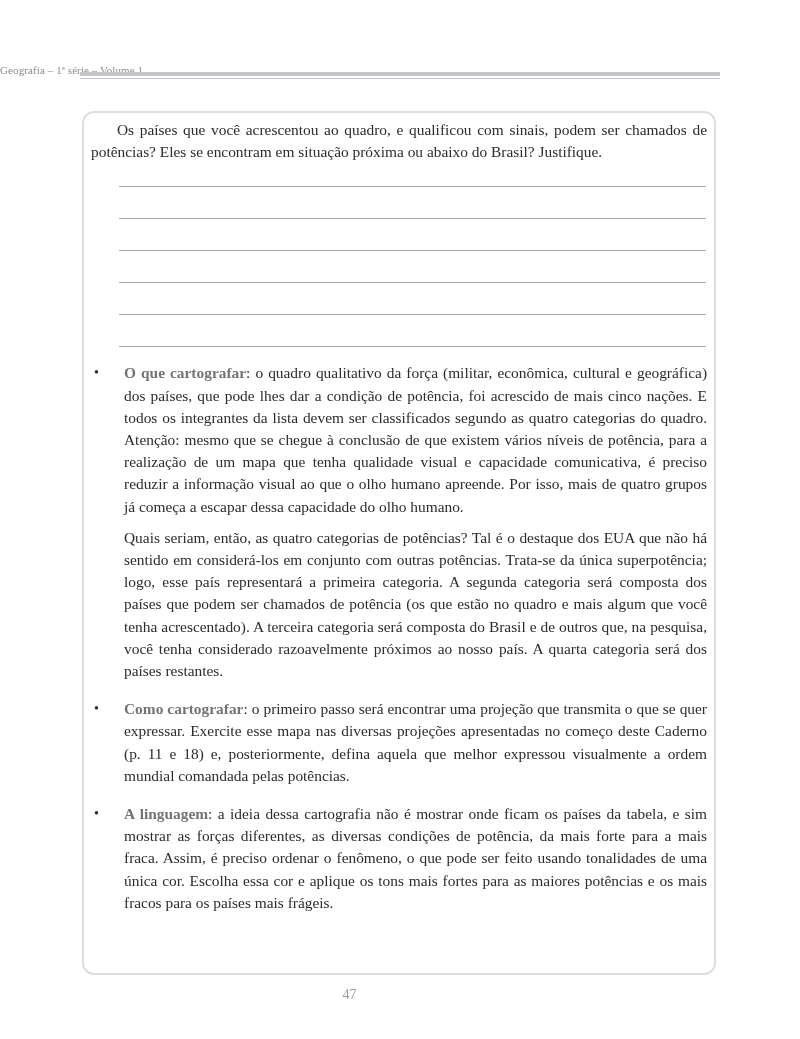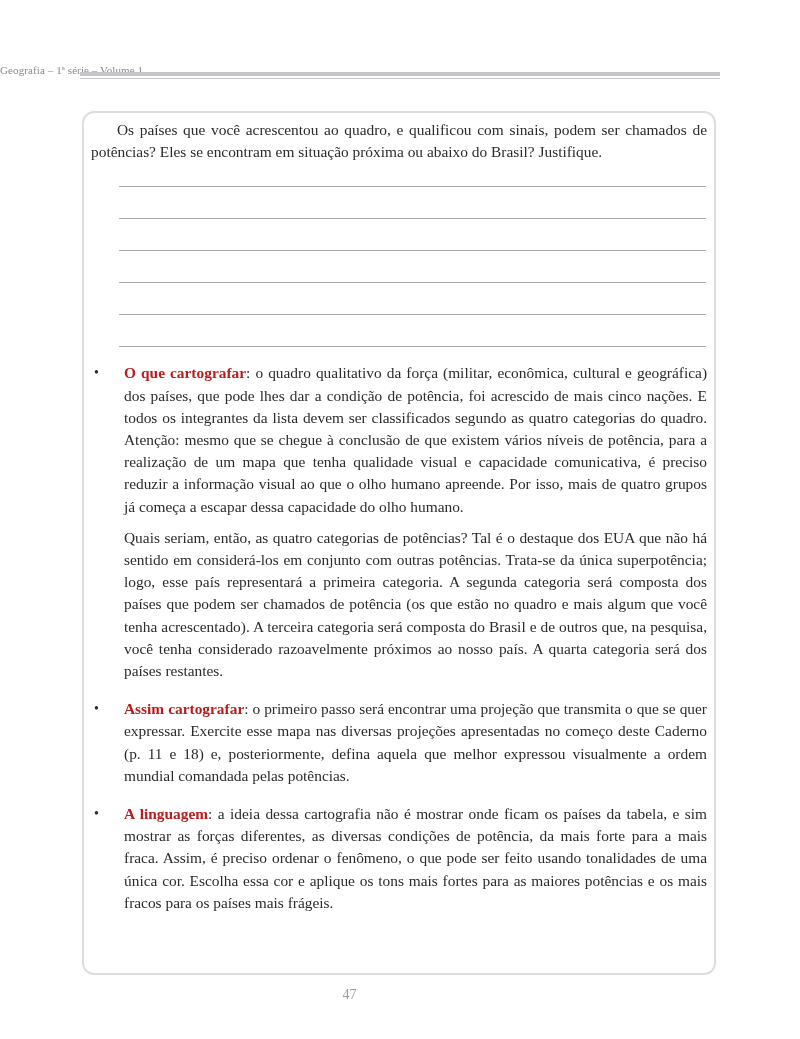--- a/index.html
+++ b/index.html
@@ -24,21 +24,21 @@
   }
   .content p { margin: 0; }
   .indent { text-indent: 26px; }
   .answer-lines { position: relative; height: 185px; margin-top: 0; }
   .answer-line { position: absolute; left: 28px; width: 587px; height: 1px; background: #a9a9a9; }
   .intro { margin-top: 30px !important; }
   ul.steps { list-style: none; margin: 14px 0 0 0; padding: 0; }
   ul.steps li { position: relative; padding-left: 33px; margin-bottom: 16px; }
   .bullet { position: absolute; left: 3px; top: 0; font-size: 14px; }
   .sub { margin-top: 9px !important; }
-  b { font-weight: bold; color: #b91c1c; }
+  b { font-weight: bold; color: #737373; }
   .page-number {
     position: absolute; top: 987px; left: 0; width: 699px; text-align: center;
     font-size: 14px; color: #9a9a9a;
   }
 </style>
 </head>
 <body>
 
 <div class="running-head">Geografia – 1ª série – Volume 1</div>
 <div class="rule-thick"></div>
@@ -60,21 +60,21 @@
 
 
   <ul class="steps">
     <li>
       <span class="bullet">•</span>
       <p><b>O que cartografar</b><span>: o quadro qualitativo da força (militar, econômica, cultural e geográfica) dos países, que pode lhes dar a condição de potência, foi acrescido de mais cinco nações. E todos os integrantes da lista devem ser classificados segundo as quatro categorias do quadro. Atenção: mesmo que se chegue à conclusão de que existem vários níveis de potência, para a realização de um mapa que tenha qualidade visual e capacidade comunicativa, é preciso reduzir a informação visual ao que o olho humano apreende. Por isso, mais de quatro grupos já começa a escapar dessa capacidade do olho humano.</span></p>
       <p class="sub">Quais seriam, então, as quatro categorias de potências? Tal é o destaque dos EUA que não há sentido em considerá-los em conjunto com outras potências. Trata-se da única superpotência; logo, esse país representará a primeira categoria. A segunda categoria será composta dos países que podem ser chamados de potência (os que estão no quadro e mais algum que você tenha acrescentado). A terceira categoria será composta do Brasil e de outros que, na pesquisa, você tenha considerado razoavelmente próximos ao nosso país. A quarta categoria será dos países restantes.</p>
     </li>
     <li>
       <span class="bullet">•</span>
-      <p><b>Assim cartografar</b><span>: o primeiro passo será encontrar uma projeção que transmita o que se quer expressar. Exercite esse mapa nas diversas projeções apresentadas no começo deste Caderno (p. 11 e 18) e, posteriormente, defina aquela que melhor expressou visualmente a ordem mundial comandada pelas potências.</span></p>
+      <p><b>Como cartografar</b><span>: o primeiro passo será encontrar uma projeção que transmita o que se quer expressar. Exercite esse mapa nas diversas projeções apresentadas no começo deste Caderno (p. 11 e 18) e, posteriormente, defina aquela que melhor expressou visualmente a ordem mundial comandada pelas potências.</span></p>
     </li>
     <li>
       <span class="bullet">•</span>
       <p><b>A linguagem</b><span>: a ideia dessa cartografia não é mostrar onde ficam os países da tabela, e sim mostrar as forças diferentes, as diversas condições de potência, da mais forte para a mais fraca. Assim, é preciso ordenar o fenômeno, o que pode ser feito usando tonalidades de uma única cor. Escolha essa cor e aplique os tons mais fortes para as maiores potências e os mais fracos para os países mais frágeis.</span></p>
     </li>
   </ul>
 </div>
 
 <div class="page-number">47</div>
 

